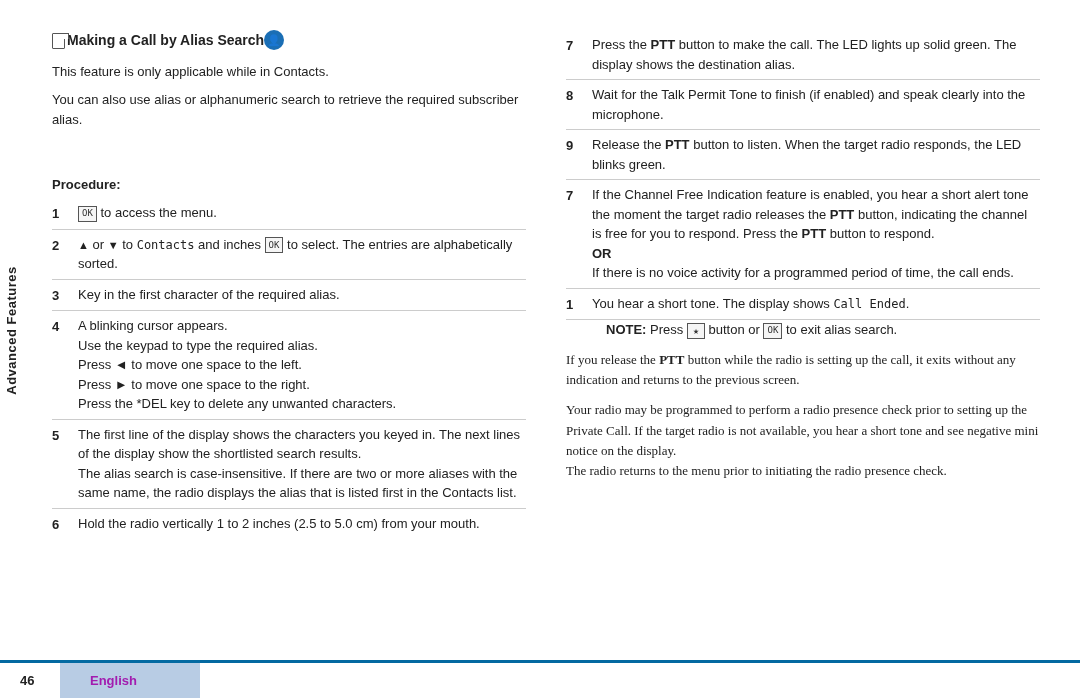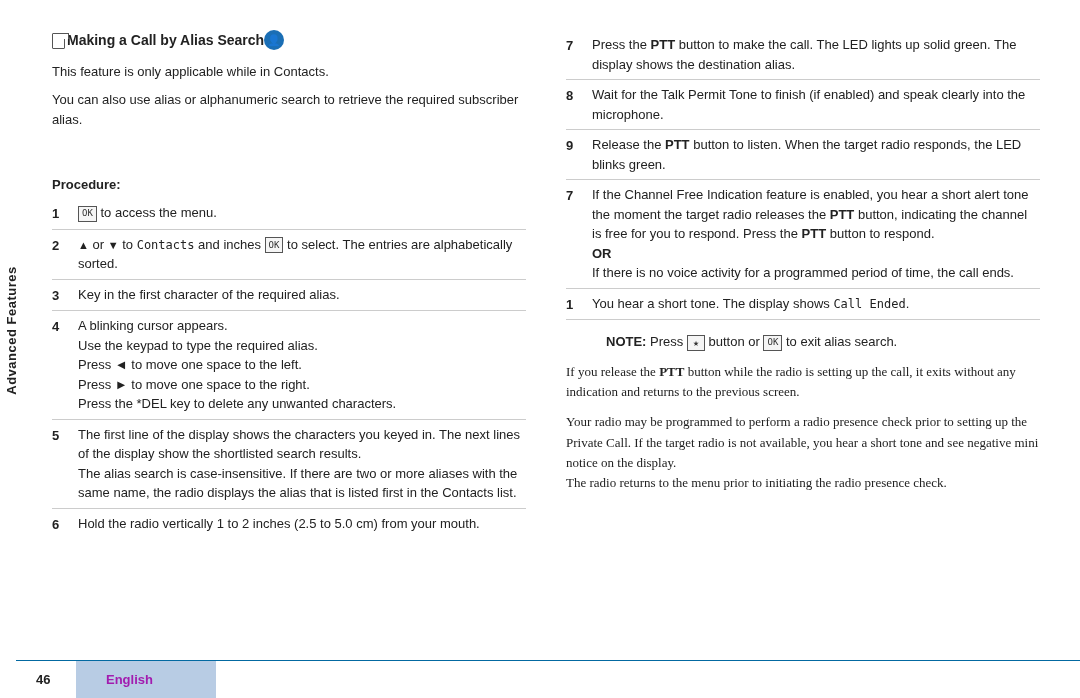--- a/index.html
+++ b/index.html
@@ -140,44 +140,42 @@
       height: 16px;
       line-height: 1;
     }
 
     .mono {
       font-family: monospace;
       font-size: 12px;
     }
 
     .note-section {
-      margin-top: 12px;
       font-size: 13px;
       line-height: 1.55;
       padding-left: 40px;
     }
 
     .note-label {
       font-weight: bold;
     }
 
     .note-para {
       margin-top: 10px;
       font-size: 13px;
       line-height: 1.55;
       font-family: Liberation Serif, serif;
     }
 
     
     .footer {
       display: flex;
       align-items: stretch;
-      border-top: 1px solid #0369a1;
+      border-top: 3px solid #0369a1;
       min-height: 38px;
-      margin-left: 16px;
     }
 
     .footer-page {
       display: flex;
       align-items: center;
       padding: 8px 20px;
       font-size: 13px;
       font-weight: bold;
       color: #222;
       min-width: 60px;

